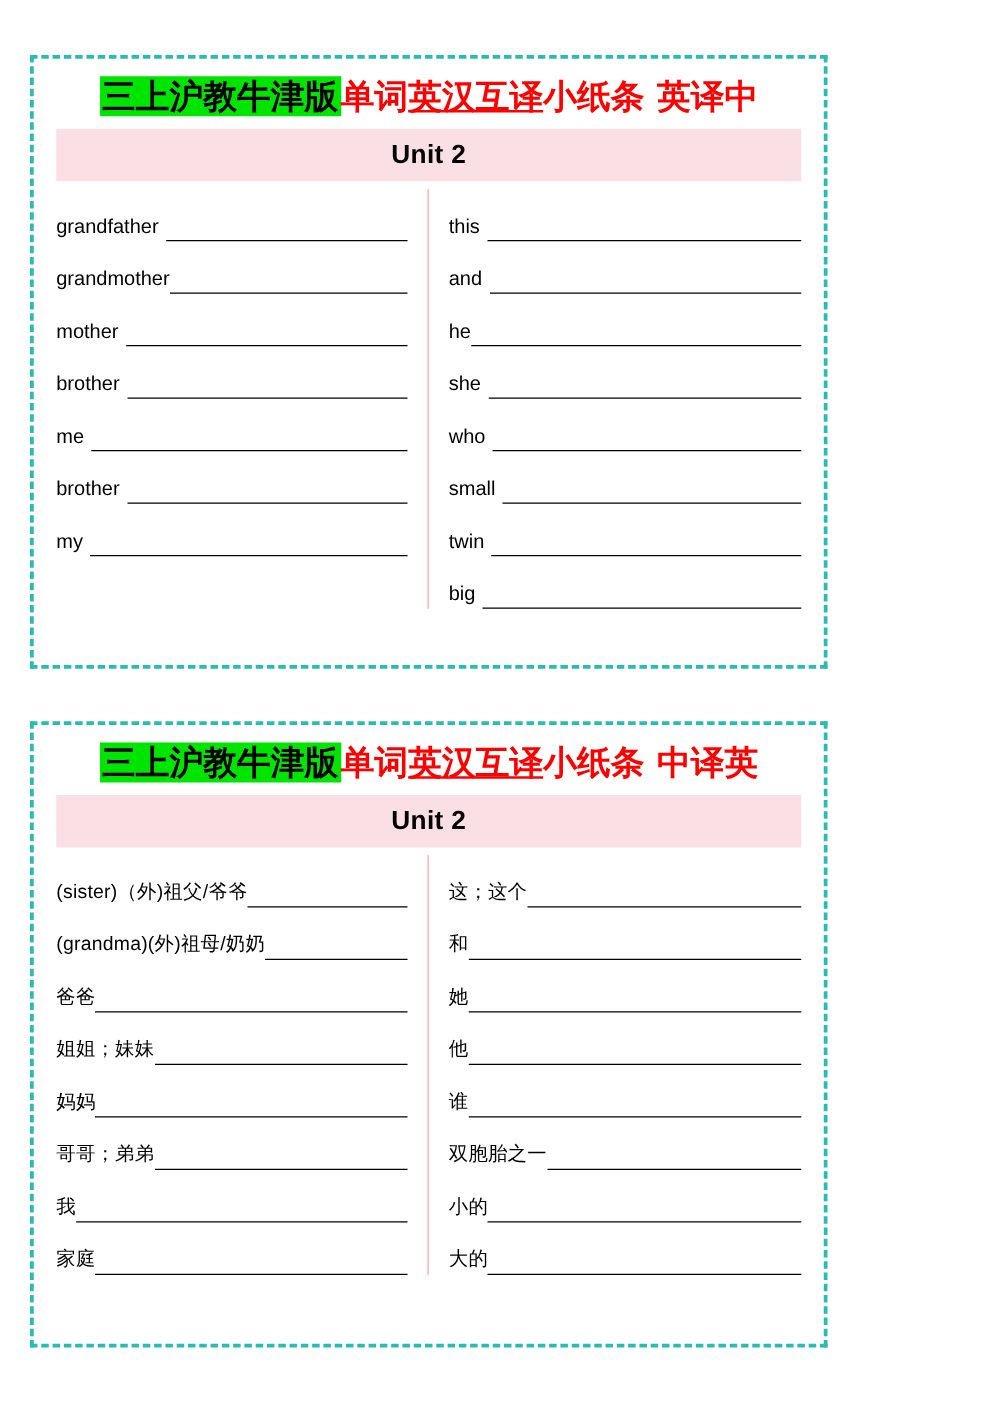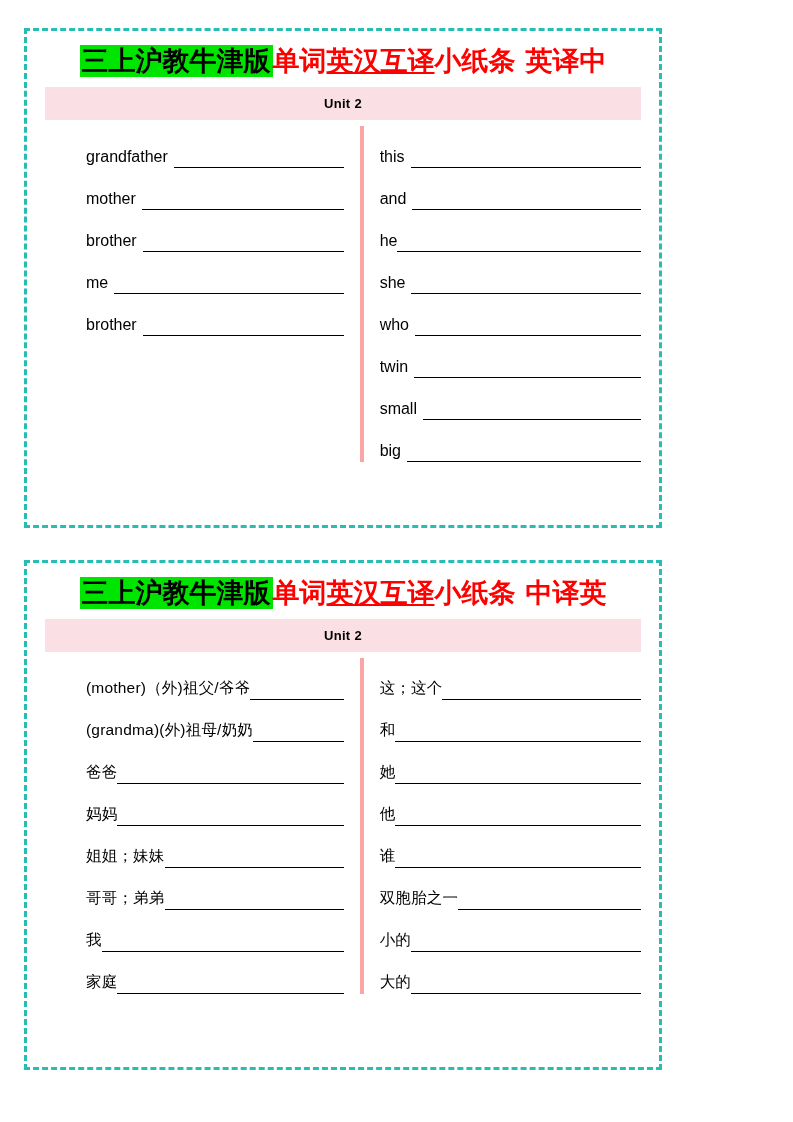--- a/index.html
+++ b/index.html
@@ -11,24 +11,24 @@
     width: 793px;
     height: 1122px;
     font-family: "Liberation Sans", sans-serif;
     color: #000;
     position: relative;
   }
   .page {
     width: 686px;
     height: 1122px;
     box-sizing: border-box;
-    padding: 28px 24px;
+    padding: 44px 24px;
     display: flex;
     flex-direction: column;
-    gap: 32px;
+    gap: 42px;
   }
   .card {
     border: 3px dashed #27bdb3;
     box-sizing: border-box;
     padding: 10px 12px 14px 12px;
     background: #fff;
   }
   .card-en { height: 500px; }
   .card-cn { height: 510px; }
 
@@ -57,40 +57,39 @@
     text-decoration-color: #ff0000;
   }
   .t-red-sp {
     color: #ff0000;
     margin-left: 10px;
   }
 
   .unit-bar {
     background: #fadfe4;
     text-align: center;
-    font-size: 13px;
+    font-size: 21px;
     font-weight: bold;
     padding: 9px 0;
     margin: 2px 6px 4px 6px;
     letter-spacing: 0.3px;
   }
 
   .cols {
     display: flex;
     margin-top: 6px;
     padding: 0 6px;
   }
   .col {
     width: 50%;
     box-sizing: border-box;
   }
   .col-left {
-    border-right: 4px solid #fca5a5;
+    border-right: 1px solid #fca5a5;
     padding-right: 16px;
-    margin-left: 41px;
   }
   .col-right {
     padding-left: 16px;
   }
   .entry {
     display: flex;
     align-items: flex-end;
     height: 42px;
     font-size: 16px;
   }
@@ -129,34 +128,42 @@
     </div>
 
     <div class="unit-bar">Unit 2</div>
 
     <div class="cols">
       <div class="col col-left">
         <div class="entry">
           <span class="word">grandfather</span>
           <span class="blank"></span>
         </div>
+        <div class="entry tight">
+          <span class="word">grandmother</span>
+          <span class="blank"></span>
+        </div>
         <div class="entry">
           <span class="word">mother</span>
           <span class="blank"></span>
         </div>
         <div class="entry">
           <span class="word">brother</span>
           <span class="blank"></span>
         </div>
         <div class="entry">
           <span class="word">me</span>
           <span class="blank"></span>
         </div>
         <div class="entry">
           <span class="word">brother</span>
+          <span class="blank"></span>
+        </div>
+        <div class="entry">
+          <span class="word">my</span>
           <span class="blank"></span>
         </div>
       </div>
 
       <div class="col col-right">
         <div class="entry">
           <span class="word">this</span>
           <span class="blank"></span>
         </div>
         <div class="entry">
@@ -169,65 +176,65 @@
         </div>
         <div class="entry">
           <span class="word">she</span>
           <span class="blank"></span>
         </div>
         <div class="entry">
           <span class="word">who</span>
           <span class="blank"></span>
         </div>
         <div class="entry">
+          <span class="word">small</span>
+          <span class="blank"></span>
+        </div>
+        <div class="entry">
           <span class="word">twin</span>
-          <span class="blank"></span>
-        </div>
-        <div class="entry">
-          <span class="word">small</span>
           <span class="blank"></span>
         </div>
         <div class="entry">
           <span class="word">big</span>
           <span class="blank"></span>
         </div>
       </div>
     </div>
   </div>
 
   <div class="card card-cn">
     <div class="title-row">
       <span class="t-green">三上沪教牛津版</span><span class="t-red">单词</span><span class="t-red-ul">英汉互译</span><span class="t-red">小纸条</span><span class="t-red-sp">中译英</span>
     </div>
 
     <div class="unit-bar">Unit 2</div>
 
     <div class="cols cn">
       <div class="col col-left">
         <div class="entry">
-          <span class="word">(mother)（外)祖父/爷爷</span>
+          <span class="word">(sister)（外)祖父/爷爷</span>
           <span class="blank"></span>
         </div>
         <div class="entry">
           <span class="word">(grandma)(外)祖母/奶奶</span>
           <span class="blank"></span>
         </div>
         <div class="entry">
           <span class="word">爸爸</span>
           <span class="blank"></span>
         </div>
         <div class="entry">
+          <span class="word">姐姐；妹妹</span>
+          <span class="blank"></span>
+        </div>
+        <div class="entry">
           <span class="word">妈妈</span>
           <span class="blank"></span>
         </div>
         <div class="entry">
-          <span class="word">姐姐；妹妹</span>
-          <span class="blank"></span>
-        </div>
-        <div class="entry">
           <span class="word">哥哥；弟弟</span>
           <span class="blank"></span>
         </div>
         <div class="entry">
           <span class="word">我</span>
           <span class="blank"></span>
         </div>
         <div class="entry">
           <span class="word">家庭</span>
           <span class="blank"></span>

